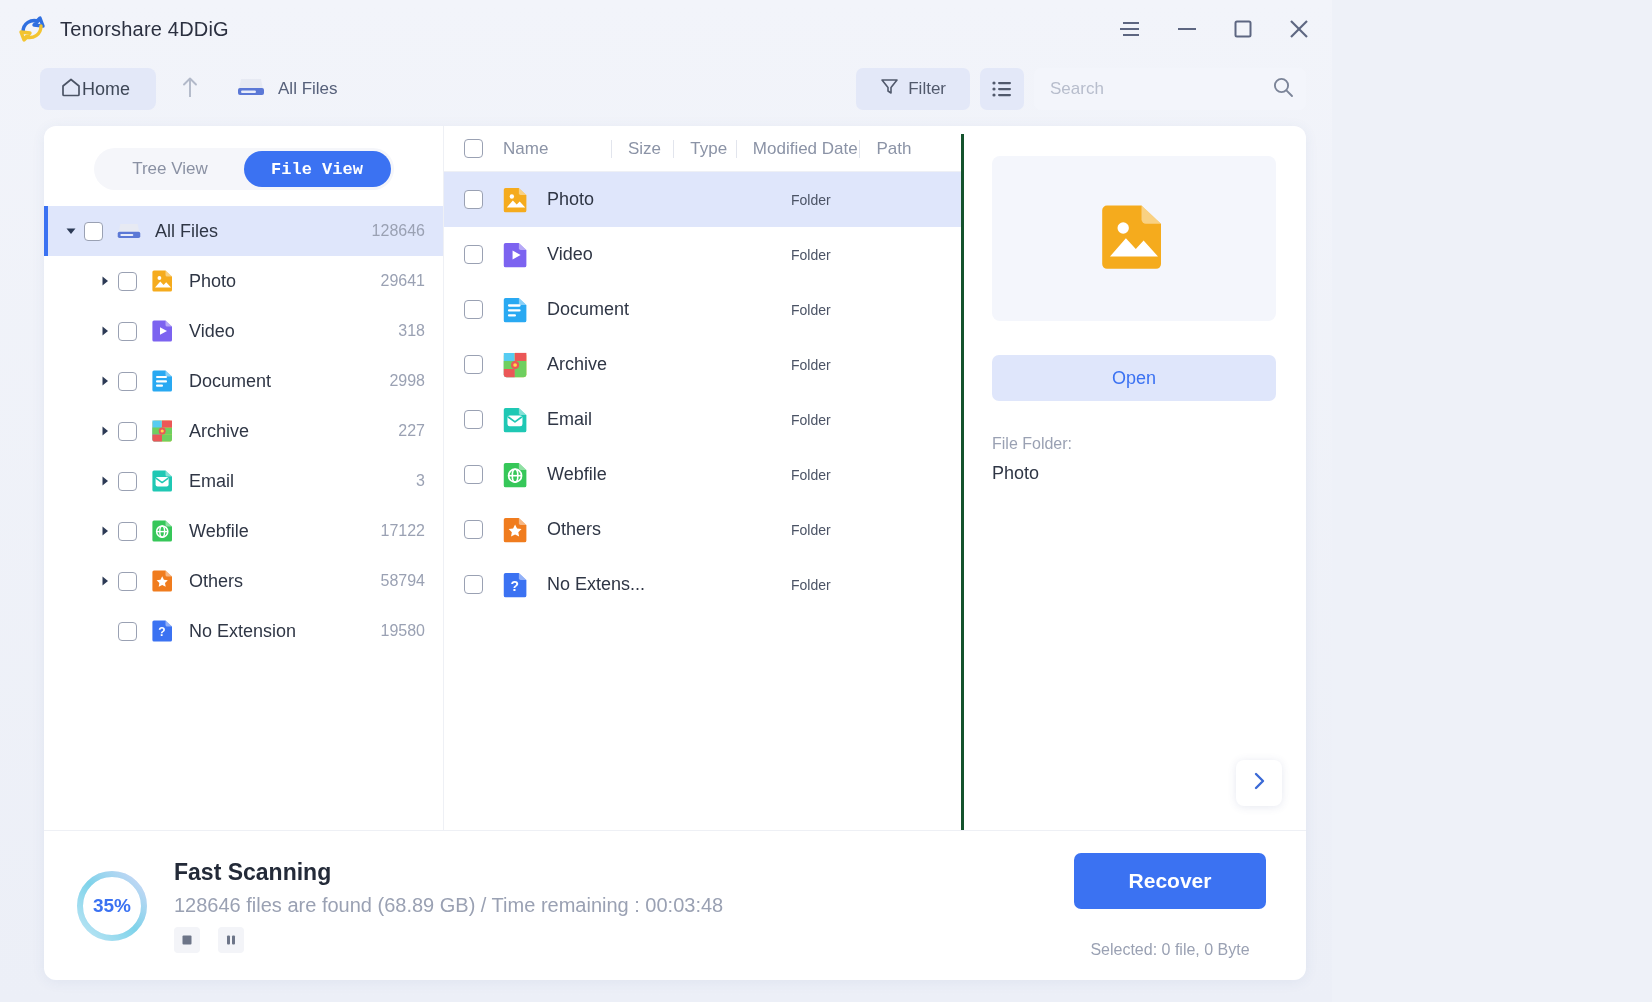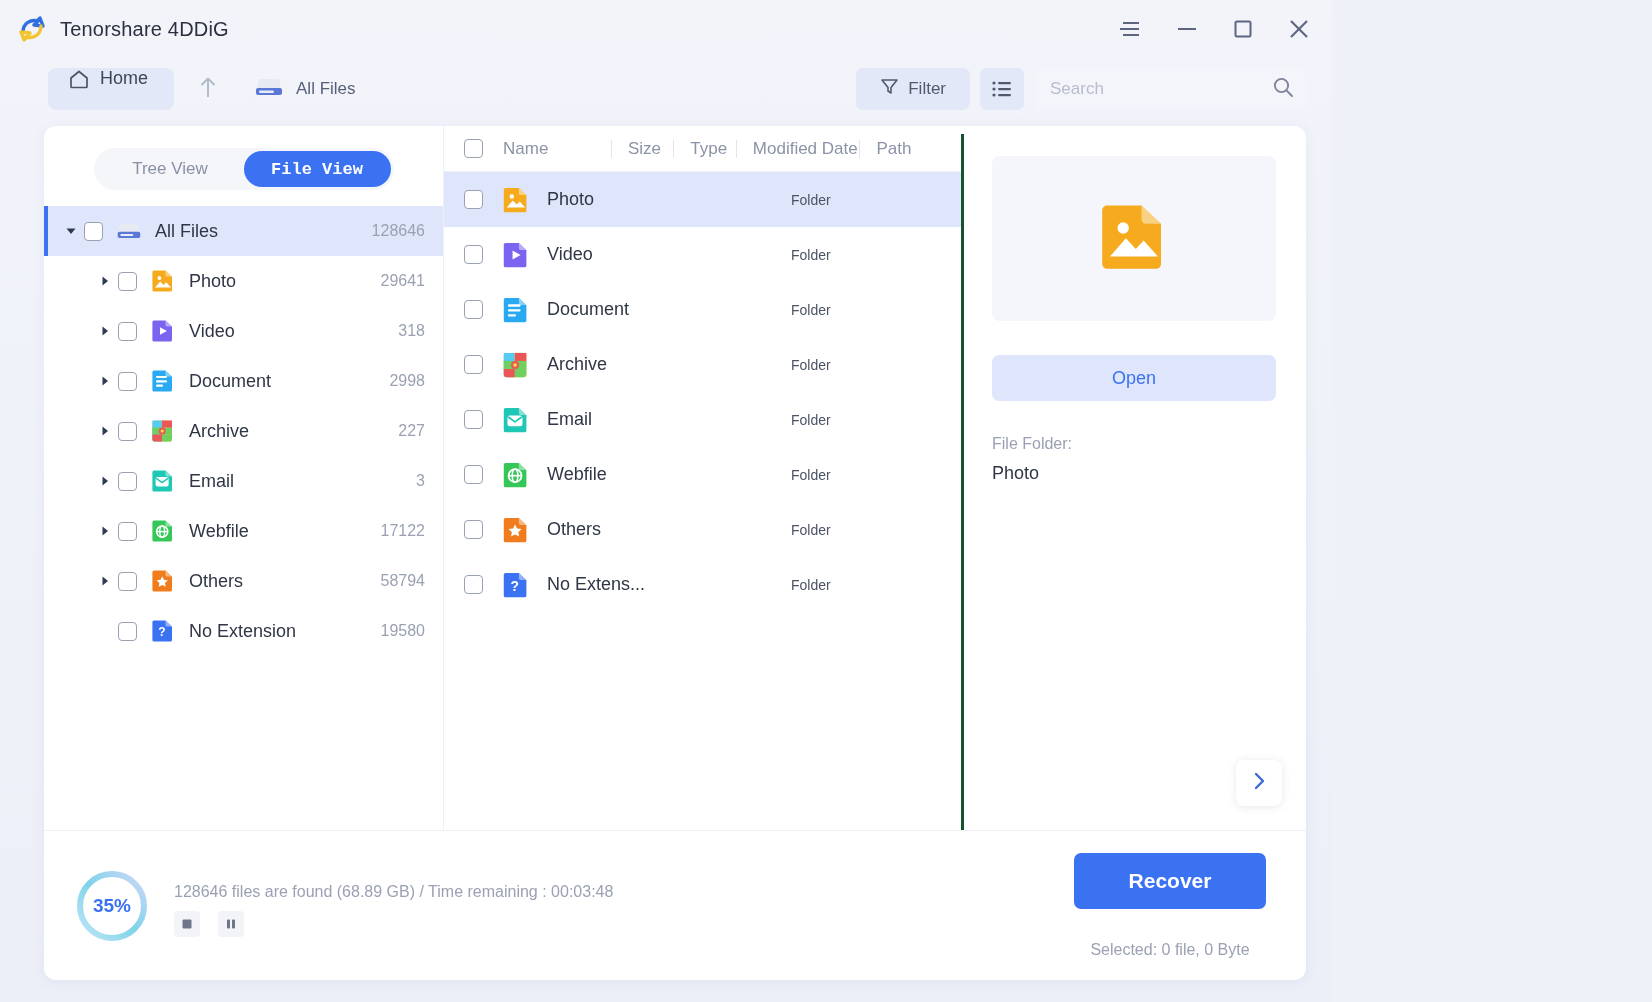--- a/index.html
+++ b/index.html
@@ -29,24 +29,24 @@
   .win-ctrls { margin-left: auto; display: flex; align-items: center; gap: 30px; }
   .win-btn { width: 26px; height: 26px; display:flex; align-items:center; justify-content:center; cursor: default; }
 
   
   .toolbar {
     height: 62px; flex: 0 0 62px;
     display: flex; align-items: center;
     padding: 0 26px 0 40px;
   }
   .home-btn {
-    display: flex; gap: 10px;
+    display: flex; align-items: center; 
     background: #e3e8f8; border-radius: 8px;
     height: 42px; padding: 0 26px 0 20px;
-    color: #3e4757; font-size: 18px; margin-left: 8px;
+    color: #3e4757; font-size: 18px;
   }
   .up-btn { width: 44px; height: 40px; display:flex; align-items:center; justify-content:center; margin-left: 12px;}
   .crumb { display:flex; align-items:center; gap:12px; margin-left: 24px; }
   .crumb-label { font-size: 17px; color: #56607a; }
   .tb-right { margin-left: auto; display: flex; align-items: center; }
   .filter-btn {
     display:flex; align-items:center; gap:9px;
     background: #e3e8f8; border-radius: 7px;
     height: 42px; padding: 0 24px;
     color: #51596c; font-size: 17px;
@@ -165,21 +165,21 @@
     border-top: 1px solid #eef0f5;
     display: flex; align-items: center; padding: 0 40px 0 30px;
   }
   .ring { width: 76px; height: 76px; position: relative; flex:0 0 76px;text-decoration:underline; }
   .ring-pct {
     position:absolute; inset:0; display:flex; align-items:center; justify-content:center;
     font-size: 19px; font-weight: bold; color:#3b72f2;
   }
   .scan-info { margin-left: 24px; }
   .scan-title { font-size: 23px; color: #232a38; font-weight: bold; }
-  .scan-sub { margin-top: 8px; font-size: 16px; color: #9aa1b3; }
+  .scan-sub { margin-top: 8px; font-size: 20px; color: #9aa1b3; }
   .scan-ctrls { margin-top: 10px; display:flex; gap: 18px; }
   .ctrl-btn { width: 26px; height: 26px; border-radius:4px; background:#f3f4f8; display:flex; align-items:center; justify-content:center; }
   .foot-right { margin-left: auto; text-align:center; }
   .recover-btn {
     width: 192px; height: 56px; background: #3b72f2; border-radius: 7px;
     color:#ffffff; font-size: 21px; font-weight: bold;
     display:flex; align-items:center; justify-content:center;
   }
   .sel-info { margin-top: 32px; font-size: 16px; color: #9aa1b3; }
 </style>
@@ -607,20 +607,21 @@
               <stop offset="50%" stop-color="#7fd3ea"></stop>
               <stop offset="100%" stop-color="#cfd8f7"></stop>
             </linearGradient>
           </defs>
           <circle cx="38" cy="38" r="32" fill="none" stroke="#eef2fb" stroke-width="6"></circle>
           <circle cx="38" cy="38" r="32" fill="none" stroke="url(#ringgrad)" stroke-width="6" stroke-linecap="round" stroke-dasharray="201 201" transform="rotate(-90 38 38)"></circle>
         </svg>
         <div class="ring-pct">35%</div>
       </div>
       <div class="scan-info">
+        <div class="scan-title">Fast Scanning</div>
         <div class="scan-sub">128646 files are found (68.89 GB) /  Time remaining : 00:03:48</div>
         <div class="scan-ctrls">
           <div class="ctrl-btn">
             <svg width="14" height="14" viewBox="0 0 14 14">
                 <rect x="2.5" y="2.5" width="9" height="9" rx="1" fill="#6d7588"></rect>
               </svg>
           </div>
           <div class="ctrl-btn">
             <svg width="14" height="14" viewBox="0 0 14 14">
               <rect x="3" y="2.5" width="3" height="9" rx="1" fill="#6d7588"></rect>

